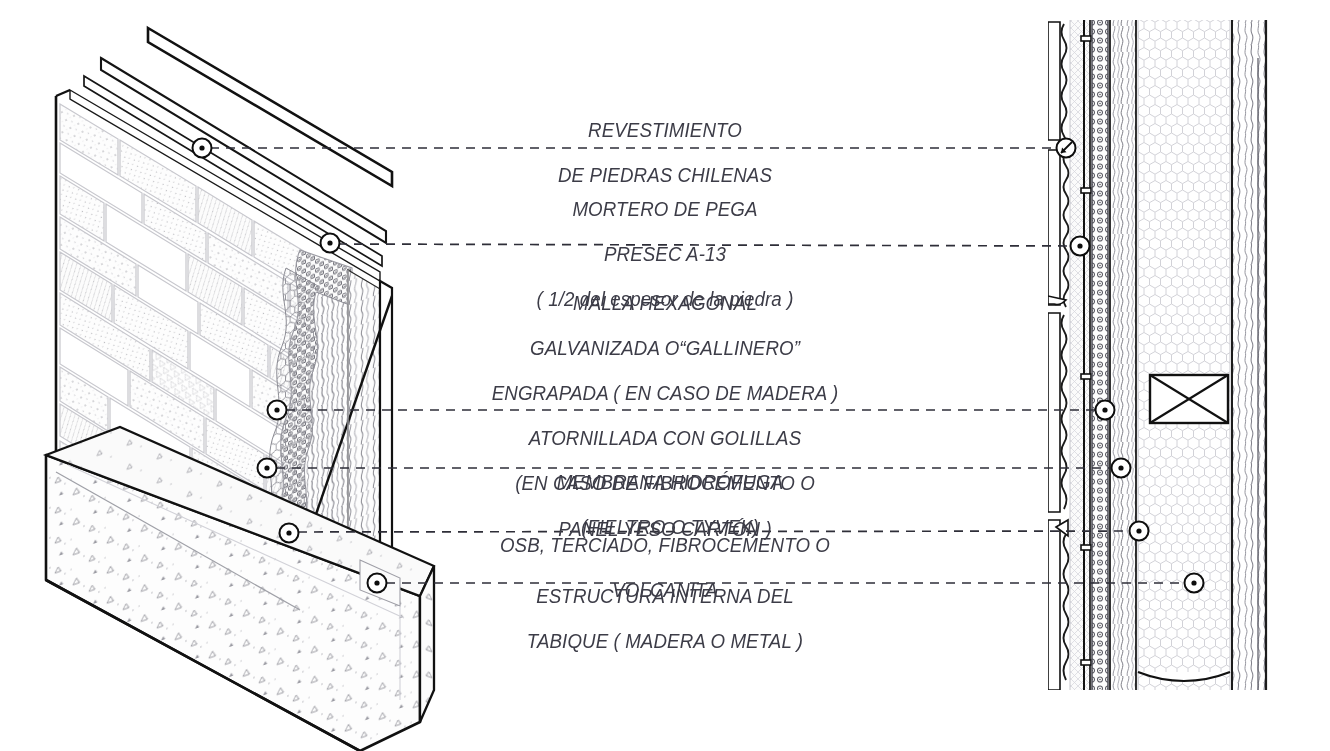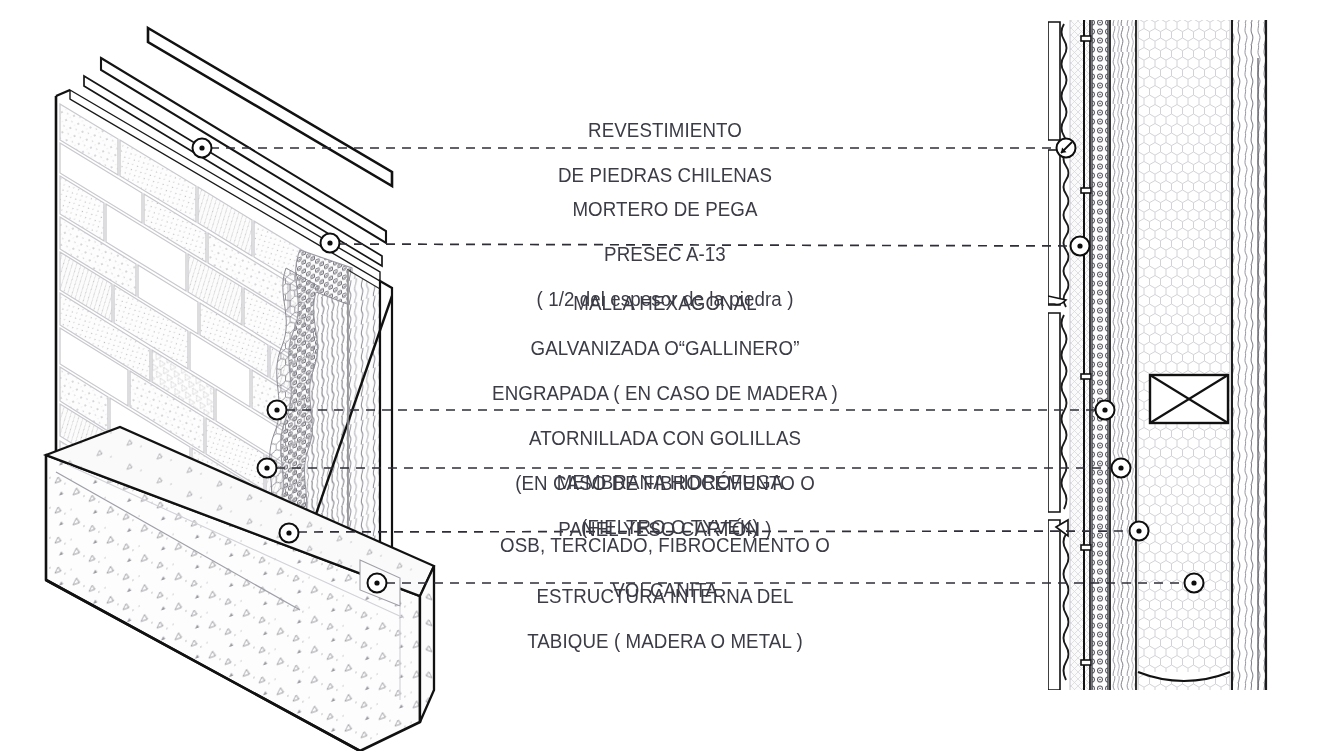--- a/index.html
+++ b/index.html
@@ -2,21 +2,21 @@
 <html><head>
 <meta charset="utf-8">
 <title>Detalle Constructivo - Revestimiento de Piedras</title>
 <style>
   html,body{margin:0;padding:0;background:#ffffff;}
   body{
     width:1330px;height:751px;overflow:hidden;position:relative;
     font-family:"Liberation Sans","DejaVu Sans",sans-serif;
     color:#3c3c47;
   }
-  #stage{position:absolute;left:0;top:0;width:1330px;height:751px;}
+  #stage{position:absolute;left:0;top:0;width:1330px;height:751px;font-style:italic;}
   svg.layer{position:absolute;left:0;top:0;width:1330px;height:751px;overflow:visible;}
   .labels{position:absolute;left:0;top:0;width:1330px;height:751px;}
   .lbl{
     position:absolute;text-align:center;line-height:1.16;
     font-size:19.5px;letter-spacing:.1px;color:#3c3c47;
     font-family:"Liberation Sans","DejaVu Sans",sans-serif;
     white-space:pre-line;transform:scaleX(.96);transform-origin:center top;
   }
   .lbl span{display:block;}
 </style>

